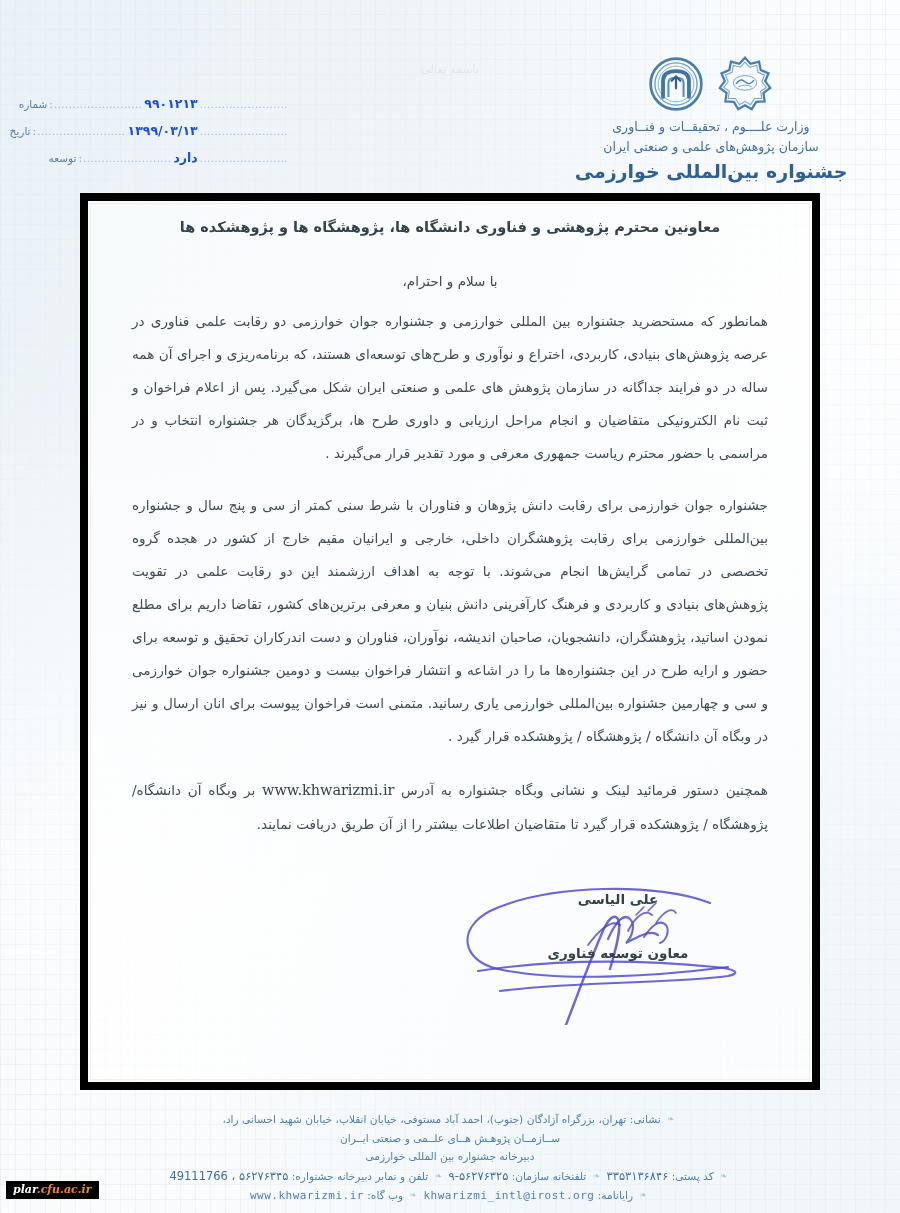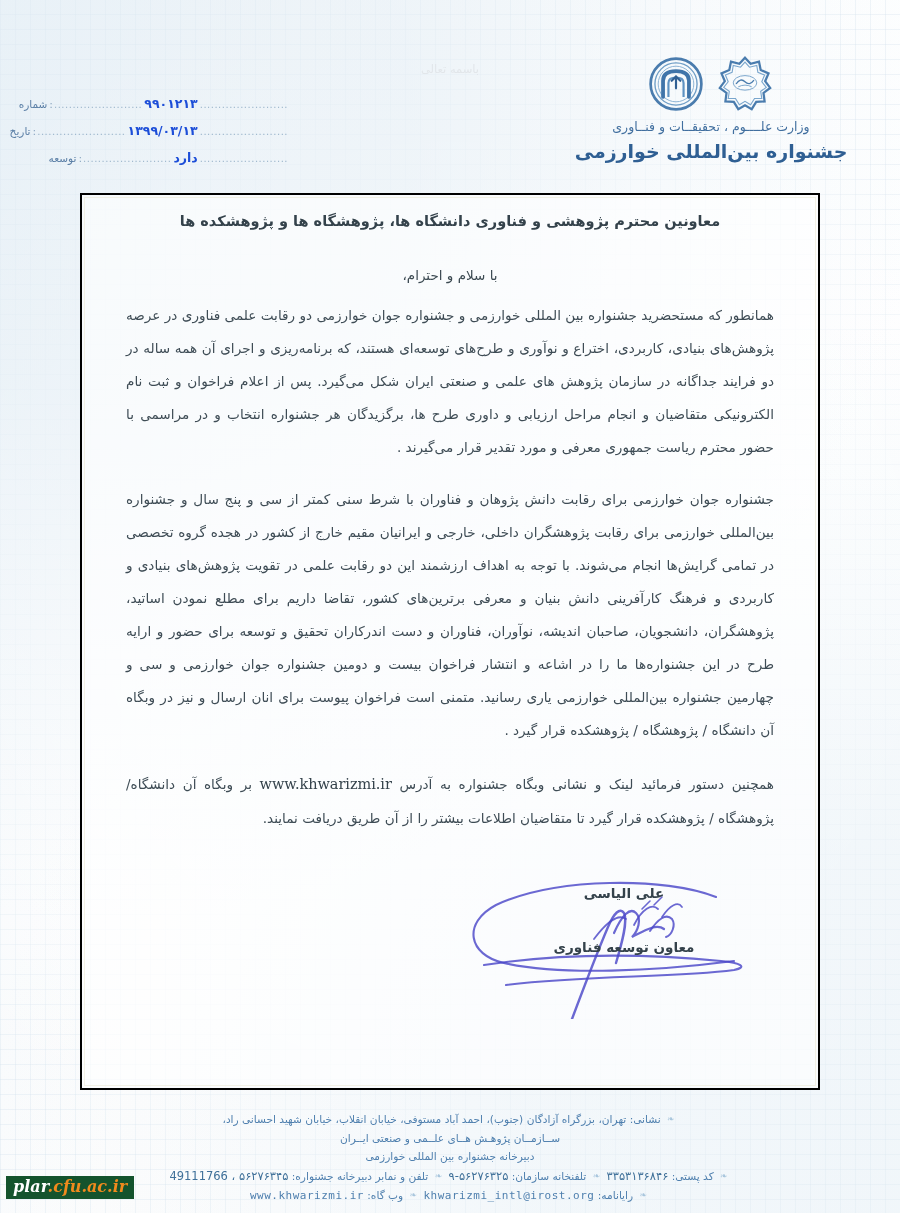--- a/index.html
+++ b/index.html
@@ -122,21 +122,21 @@
     letter-spacing: .2px;
   }
 
   
   #frame {
     position: absolute;
     top: 193px;
     right: 80px;
     left: 80px;
     bottom: 123px;
-    border: 2px solid #000000;
+    border: 8px solid #000000;
     background: rgba(255,255,255,.62);
   }
   #frame::after {
     content: "";
     position: absolute;
     inset: 2px;
     border: 1px solid rgba(235,231,210,.55);
     pointer-events: none;
   }
 
@@ -248,26 +248,26 @@
     font-size: 11.5px;
     letter-spacing: .6px;
     color: #3f7099;
   }
 
   
   #watermark {
     position: absolute;
     left: 6px;
     bottom: 14px;
-    background: #14532d;
+    background: #000000;
     padding: 3px 7px 4px;
     font-family: "DejaVu Serif", "Liberation Serif", serif;
     font-style: italic;
     font-weight: bold;
-    font-size: 16px;
+    font-size: 11px;
     direction: ltr;
     z-index: 20;
     line-height: 1;
   }
   #watermark .wm-a { color: #ffffff; }
   #watermark .wm-b { color: #f08a1d; }
 </style>
 </head>
 <body>
 
@@ -317,20 +317,21 @@
         <circle cx="50" cy="50" r="47" fill="none" stroke="#4a7cae" stroke-width="5"></circle>
         <circle cx="50" cy="50" r="39" fill="none" stroke="#6e9dc6" stroke-width="2.5"></circle>
         <circle cx="50" cy="50" r="33" fill="none" stroke="#8ab2d4" stroke-width="1.8"></circle>
         <path d="M26 74 V44 q0 -18 24 -18 q24 0 24 18 V74" fill="none" stroke="#3f74a9" stroke-width="7" stroke-linecap="round"></path>
         <path d="M36 74 V48 q0 -10 14 -10 q14 0 14 10 V74" fill="none" stroke="#5d92c2" stroke-width="4"></path>
         <path d="M50 36 v22 M42 44 l8 -8 l8 8" fill="none" stroke="#2f5f93" stroke-width="4" stroke-linecap="round"></path>
       </svg>
 
     </div>
     <div id="org-line1">وزارت علــــوم ، تحقیقــات و فنــاوری</div>
+    <div id="org-line2">سازمان پژوهش‌های علمی و صنعتی ایران</div>
     <div id="org-line3">جشنواره بین‌المللی خوارزمی</div>
   </div>
 </div>
 
 <div id="frame">
 
   <div id="letter-body">
 
     <div id="addressee">معاونین محترم پژوهشی و فناوری دانشگاه ها، پژوهشگاه ها و پژوهشکده ها</div>
 

